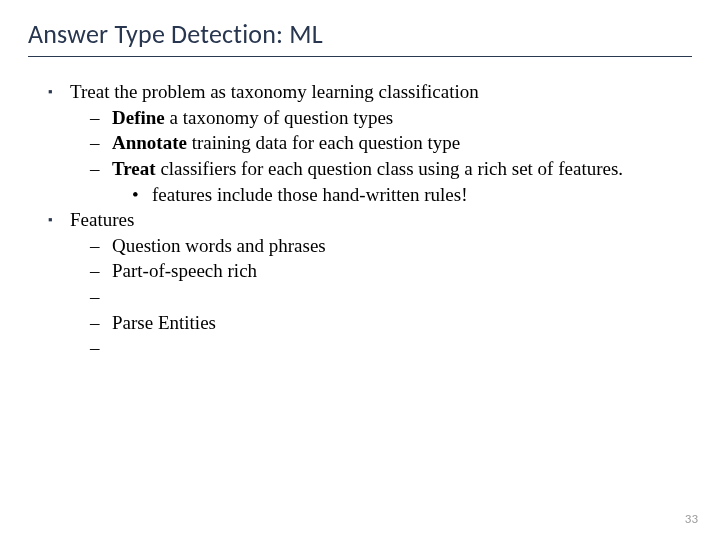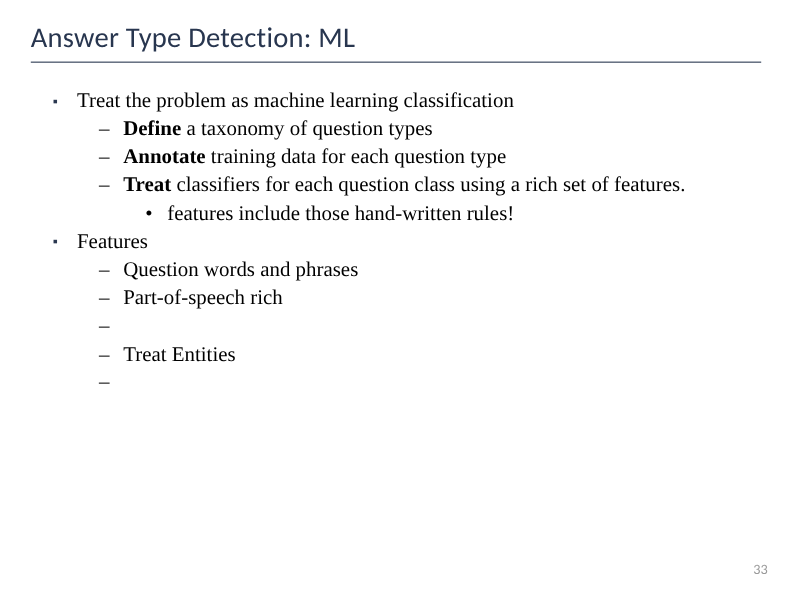--- a/index.html
+++ b/index.html
@@ -67,21 +67,21 @@
 </style>
 </head>
 <body>
 
 <div class="title">Answer Type Detection: ML</div>
 
 <div class="content">
 
   <div class="lvl1">
     <span class="marker">▪</span>
-    <span class="txt">Treat the problem as machine learning classification</span>
+    <span class="txt">Treat the problem as taxonomy learning classification</span>
   </div>
 
   <div class="lvl2">
     <span class="marker">–</span>
     <span class="txt"><span class="b">Define</span><span> a taxonomy of question types</span></span>
   </div>
 
   <div class="lvl2">
     <span class="marker">–</span>
     <span class="txt"><span class="b">Annotate</span><span> training data for each question type</span></span>
@@ -111,21 +111,21 @@
     <span class="marker">–</span>
     <span class="txt">Part-of-speech rich</span>
   </div>
 
   <div class="lvl2">
     <span class="marker">–</span>
   </div>
 
   <div class="lvl2">
     <span class="marker">–</span>
-    <span class="txt">Treat Entities</span>
+    <span class="txt">Parse Entities</span>
   </div>
 
   <div class="lvl2">
     <span class="marker">–</span>
   </div>
 
 </div>
 
 <div class="pagenum">33</div>
 

